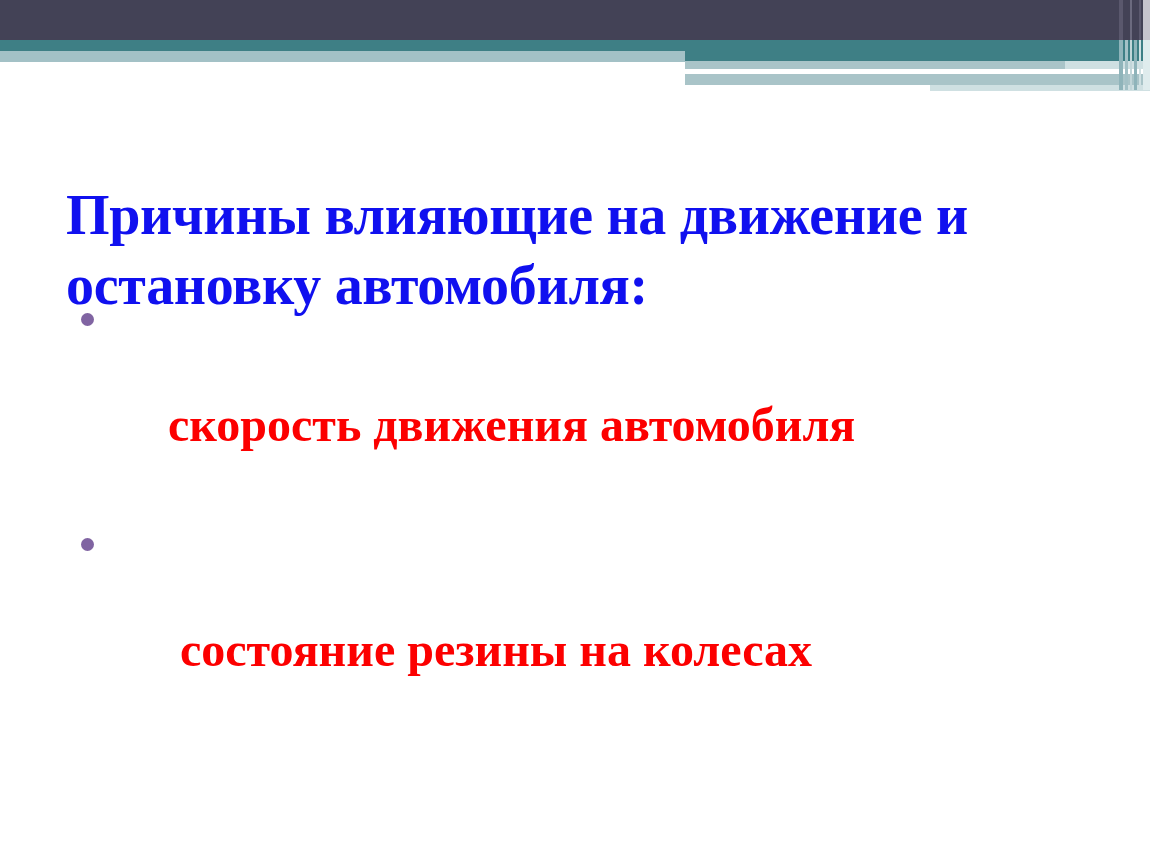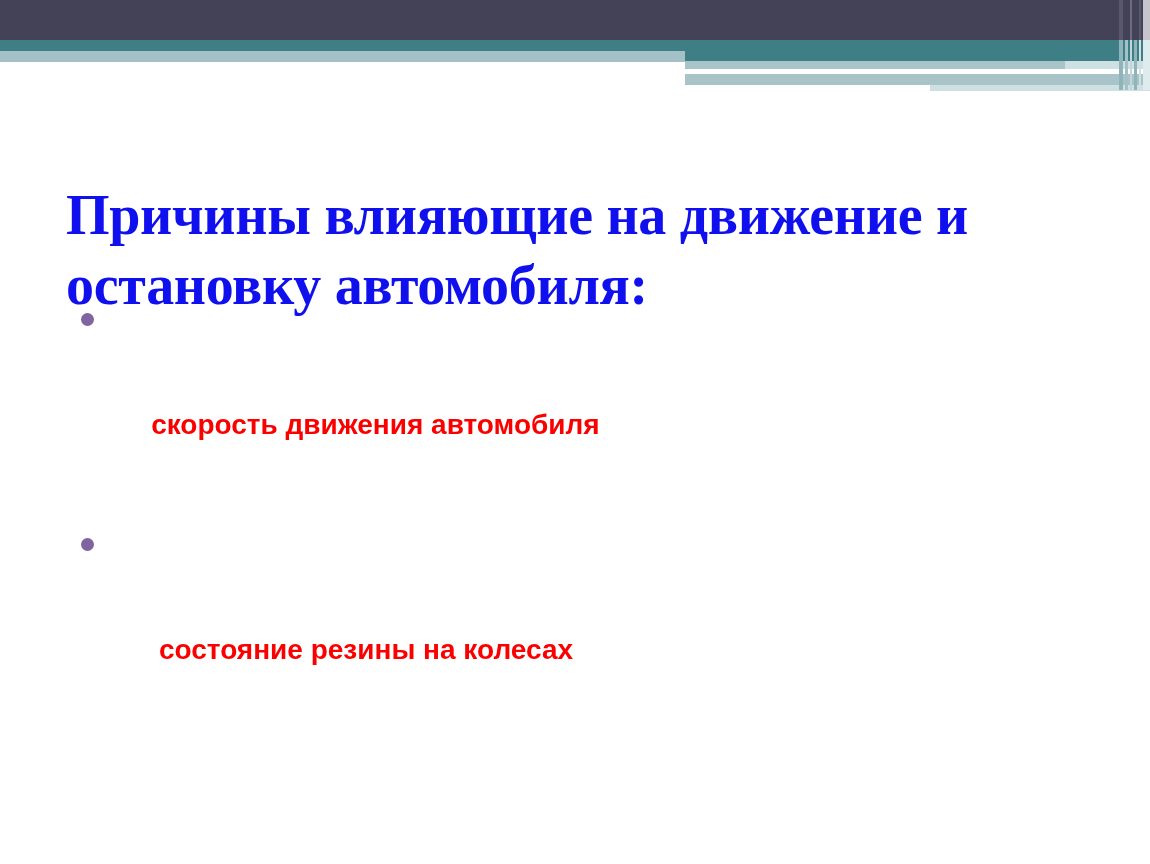--- a/index.html
+++ b/index.html
@@ -133,23 +133,23 @@
     width: 1040px;
     list-style: none;
     margin: 0;
     padding: 0;
   }
   #bullet-list li {
     position: relative;
     padding-left: 48px;
     margin: 0 0 13px 0;
     color: #fc0000;
-    font-family: Liberation Sans, sans-serif;
+    font-family: Liberation Serif, serif;
     font-weight: bold;
-    font-size: 28px;
+    font-size: 48px;
     line-height: 53px;
     white-space: pre-wrap;
   }
   .bullet-dot {
     position: absolute;
     left: 9px;
     top: 21px;
     width: 13px;
     height: 13px;
     border-radius: 50%;

